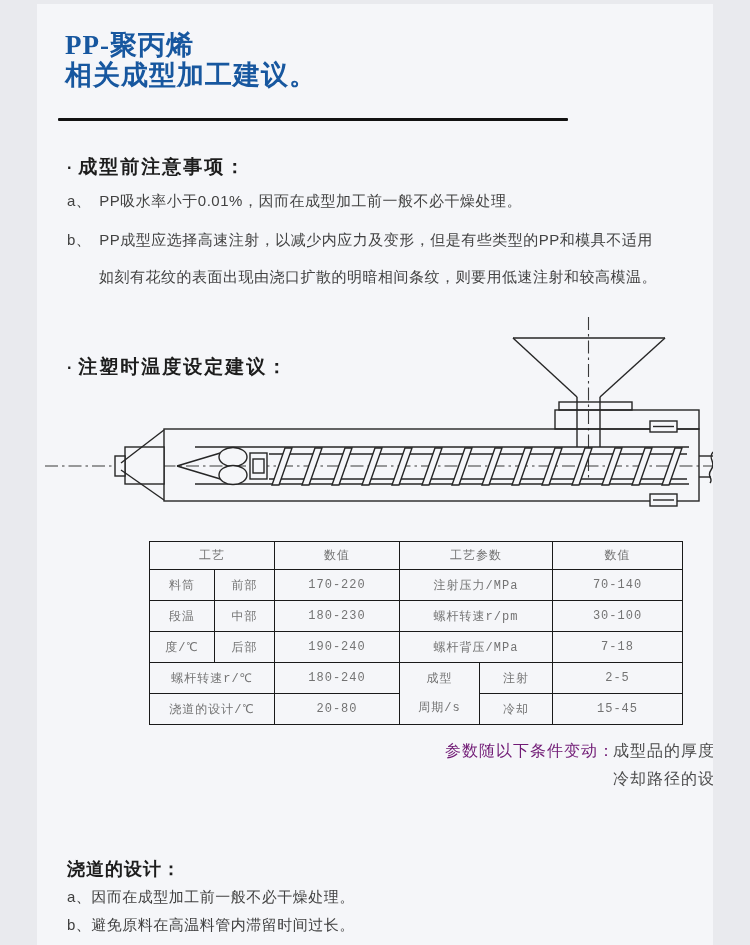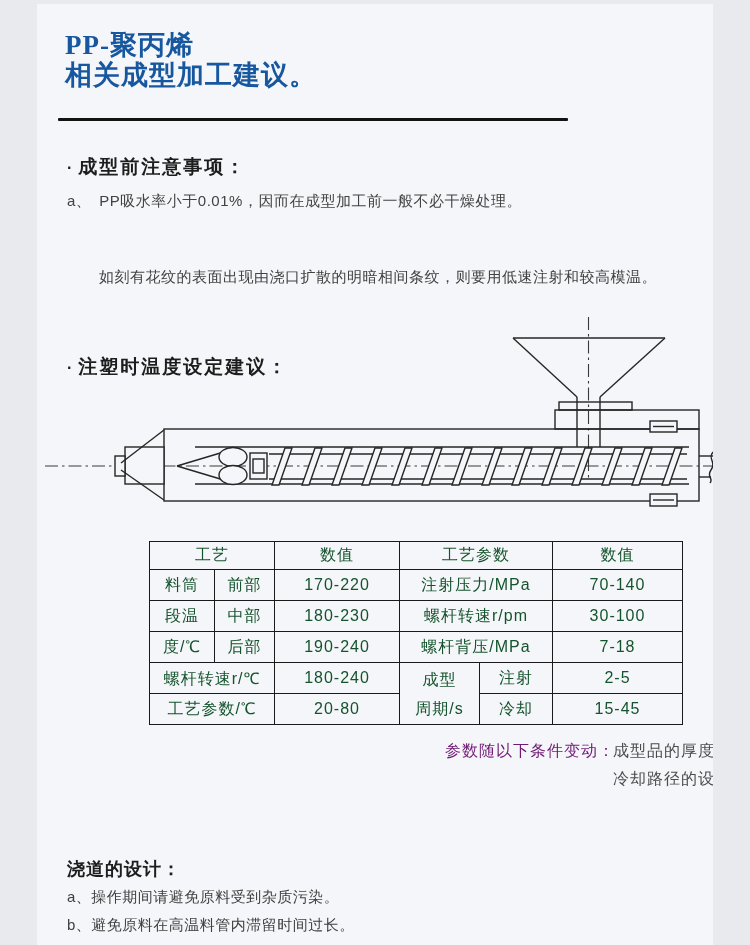--- a/index.html
+++ b/index.html
@@ -25,21 +25,21 @@
   .sec-heading .bullet{font-size:16px;margin-right:6px;letter-spacing:0;}
   .note{
     position:absolute;font-size:15px;color:#424242;letter-spacing:0.5px;
     white-space:nowrap;
   }
   .note .lbl{margin-right:8px;}
   .diagram{position:absolute;left:0;top:305px;}
   .param-table{
     position:absolute;left:112px;top:537px;
     border-collapse:collapse;table-layout:fixed;
-    font-family:Liberation Sans, sans-serif;font-size:16px;color:#14532d;
+    font-family:Liberation Mono, monospace;font-size:12px;color:#737373;
   }
   .param-table th,.param-table td{
     border:1.5px solid #1a1a1a;text-align:center;vertical-align:middle;
     padding:0;font-weight:normal;letter-spacing:1px;overflow:hidden;
   }
   .param-table th{height:27px;}
   .param-table td{height:30px;}
   .cycle-cell div{line-height:29px;}
   .conditions-label{
     position:absolute;left:408px;top:737px;font-size:16px;color:#701a75;
@@ -64,20 +64,21 @@
 <div class="page">
 
   <div class="title"><span>PP-聚丙烯</span><br><span>相关成型加工建议。</span></div>
 
   <div class="divider"></div>
 
   <div class="sec-heading" style="left:30px;top:150px;"><span class="bullet">·</span><span>成型前注意事项：</span></div>
 
   <div class="note" style="left:30px;top:188px;"><span class="lbl">a、</span><span>PP吸水率小于0.01%，因而在成型加工前一般不必干燥处理。</span></div>
 
+  <div class="note" style="left:30px;top:227px;"><span class="lbl">b、</span><span>PP成型应选择高速注射，以减少内应力及变形，但是有些类型的PP和模具不适用</span></div>
 
   <div class="note" style="left:62px;top:264px;"><span>如刻有花纹的表面出现由浇口扩散的明暗相间条纹，则要用低速注射和较高模温。</span></div>
 
   <div class="sec-heading" style="left:30px;top:350px;"><span class="bullet">·</span><span>注塑时温度设定建议：</span></div>
 
   <svg class="diagram" width="750" height="215" viewBox="0 0 750 215">
 
     <line class="cl" x1="8" y1="157" x2="732" y2="157"></line>
     <line class="cl" x1="551.5" y1="8" x2="551.5" y2="170"></line>
 
@@ -189,29 +190,29 @@
       <td colspan="2">螺杆转速r/℃</td>
       <td>180-240</td>
       <td rowspan="2" class="cycle-cell">
         <div>成型</div>
         <div>周期/s</div>
       </td>
       <td>注射</td>
       <td>2-5</td>
     </tr>
     <tr>
-      <td colspan="2">工艺参数/℃</td>
+      <td colspan="2">浇道的设计/℃</td>
       <td>20-80</td>
       <td>冷却</td>
       <td>15-45</td>
     </tr>
   </tbody>
     </table>
 
   <div class="conditions-label">参数随以下条件变动：</div>
   <div class="condition-item" style="top:737px;">成型品的厚度</div>
   <div class="condition-item" style="top:765px;">冷却路径的设计</div>
 
   <div class="tips-heading">浇道的设计：</div>
-  <div class="tip" style="left:30px;top:884px;"><span class="lbl">a、</span><span>操作期间请避免原料受到杂质污染。</span></div>
+  <div class="tip" style="left:30px;top:884px;"><span class="lbl">a、</span><span>因而在成型加工前一般不必干燥处理。</span></div>
   <div class="tip" style="left:30px;top:912px;"><span class="lbl">b、</span><span>避免原料在高温料管内滞留时间过长。</span></div>
 
 </div>
 
 </body></html>

